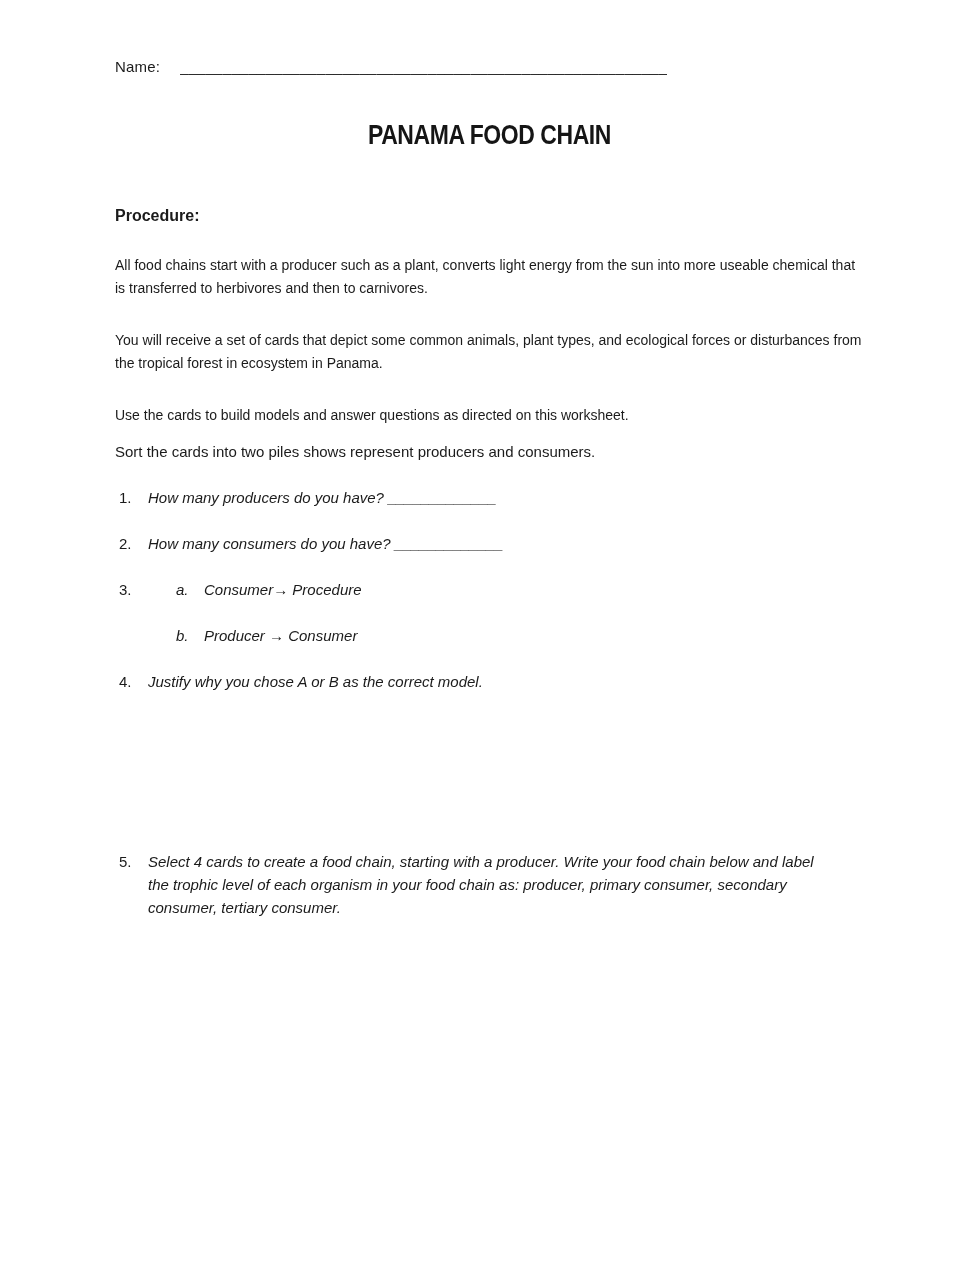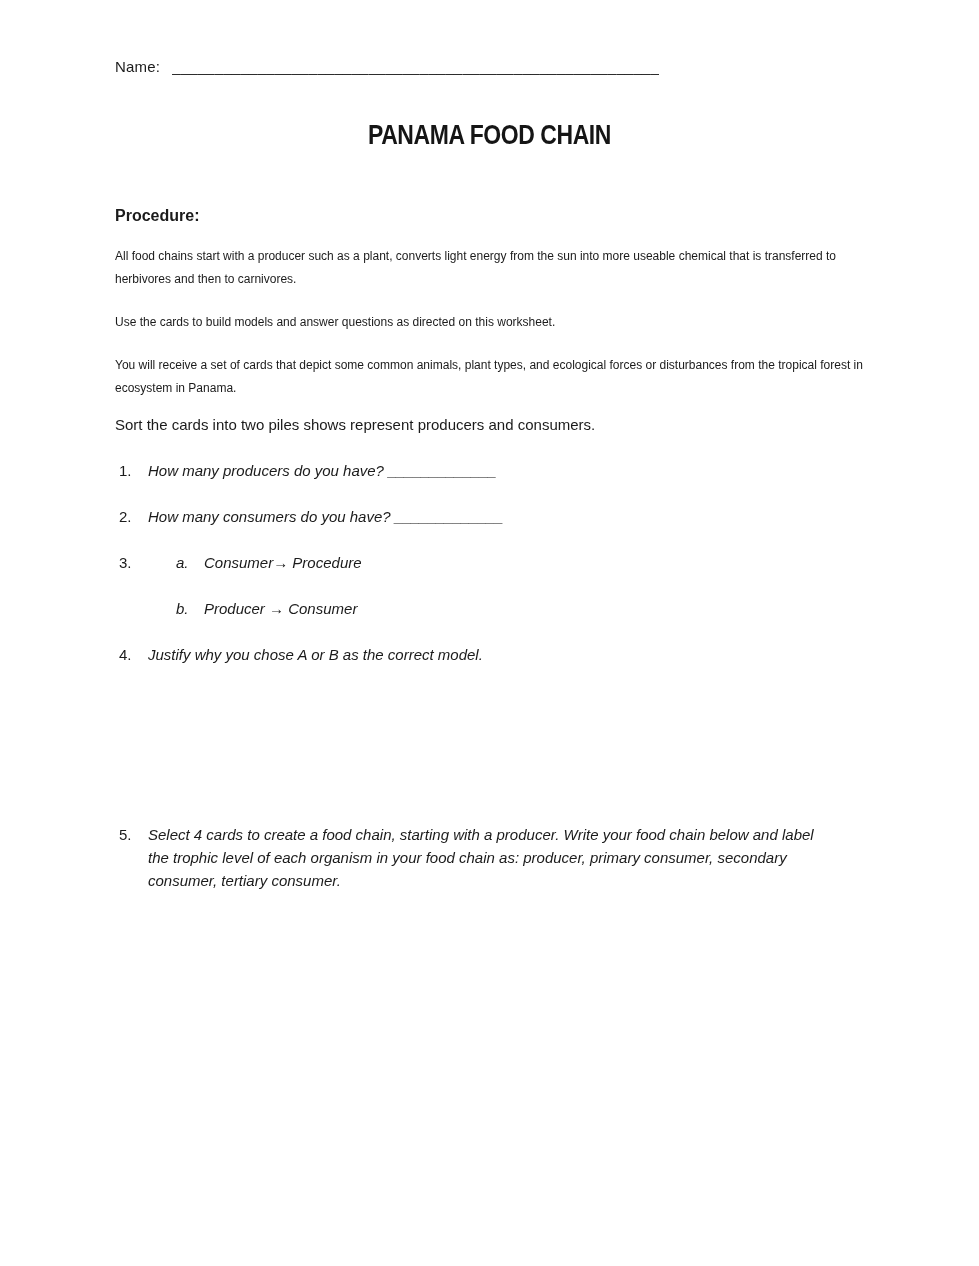--- a/index.html
+++ b/index.html
@@ -14,41 +14,41 @@
     background: #ffffff;
     padding: 58px 115px 0 115px;
     position: relative;
     overflow: hidden;
   }
   .name-row {
     font-size: 15px;
     letter-spacing: 0.2px;
     white-space: nowrap;
   }
-  .name-row .label { margin-right: 12px; text-align: center; }
+  .name-row .label { margin-right: 20px; text-align: center; }
   .title {
     text-align: center;
     font-family: "Liberation Sans", sans-serif;
     font-weight: 700;
     font-size: 28px;
     letter-spacing: -0.5px;
     transform: scaleX(0.82);
     transform-origin: center;
     margin-top: 44px;
     color: #151515;
   }
   .section-heading {
     font-weight: 700;
     font-size: 16px;
     margin-top: 56px;
   }
   p.body-par {
-    font-size: 12px;
+    font-size: 14px;
     line-height: 23px;
-    margin-top: 20px;
+    margin-top: 29px;
     max-width: 755px;
   }
   .part-heading {
     font-weight: 700;
     font-size: 15px;
     margin-top: 48px;
   }
   .part-intro {
     font-size: 15px;
     line-height: 23px;
@@ -87,22 +87,22 @@
 
   <div class="name-row">
     <span class="label">Name:</span><span>_________________________________________________________</span>
   </div>
 
   <h1 class="title">PANAMA FOOD CHAIN</h1>
 
   <div class="section-heading">Procedure:</div>
 
   <p class="body-par">All food chains start with a producer such as a plant, converts light energy from the sun into more useable chemical that is transferred to herbivores and then to carnivores.</p>
+  <p class="body-par">You will receive a set of cards that depict some common animals, plant types, and ecological forces or disturbances from the tropical forest in ecosystem in Panama.</p>
   <p class="body-par">Use the cards to build models and answer questions as directed on this worksheet.</p>
-  <p class="body-par">You will receive a set of cards that depict some common animals, plant types, and ecological forces or disturbances from the tropical forest in ecosystem in Panama.</p>
 
   <p class="part-intro">Sort the cards into two piles shows represent producers and consumers.</p>
 
   <div class="qlist">
 
     <div class="q-item">
       <div class="q-num"><span>1.</span></div>
       <div class="q-body">How many producers do you have? _____________</div>
     </div>
 

